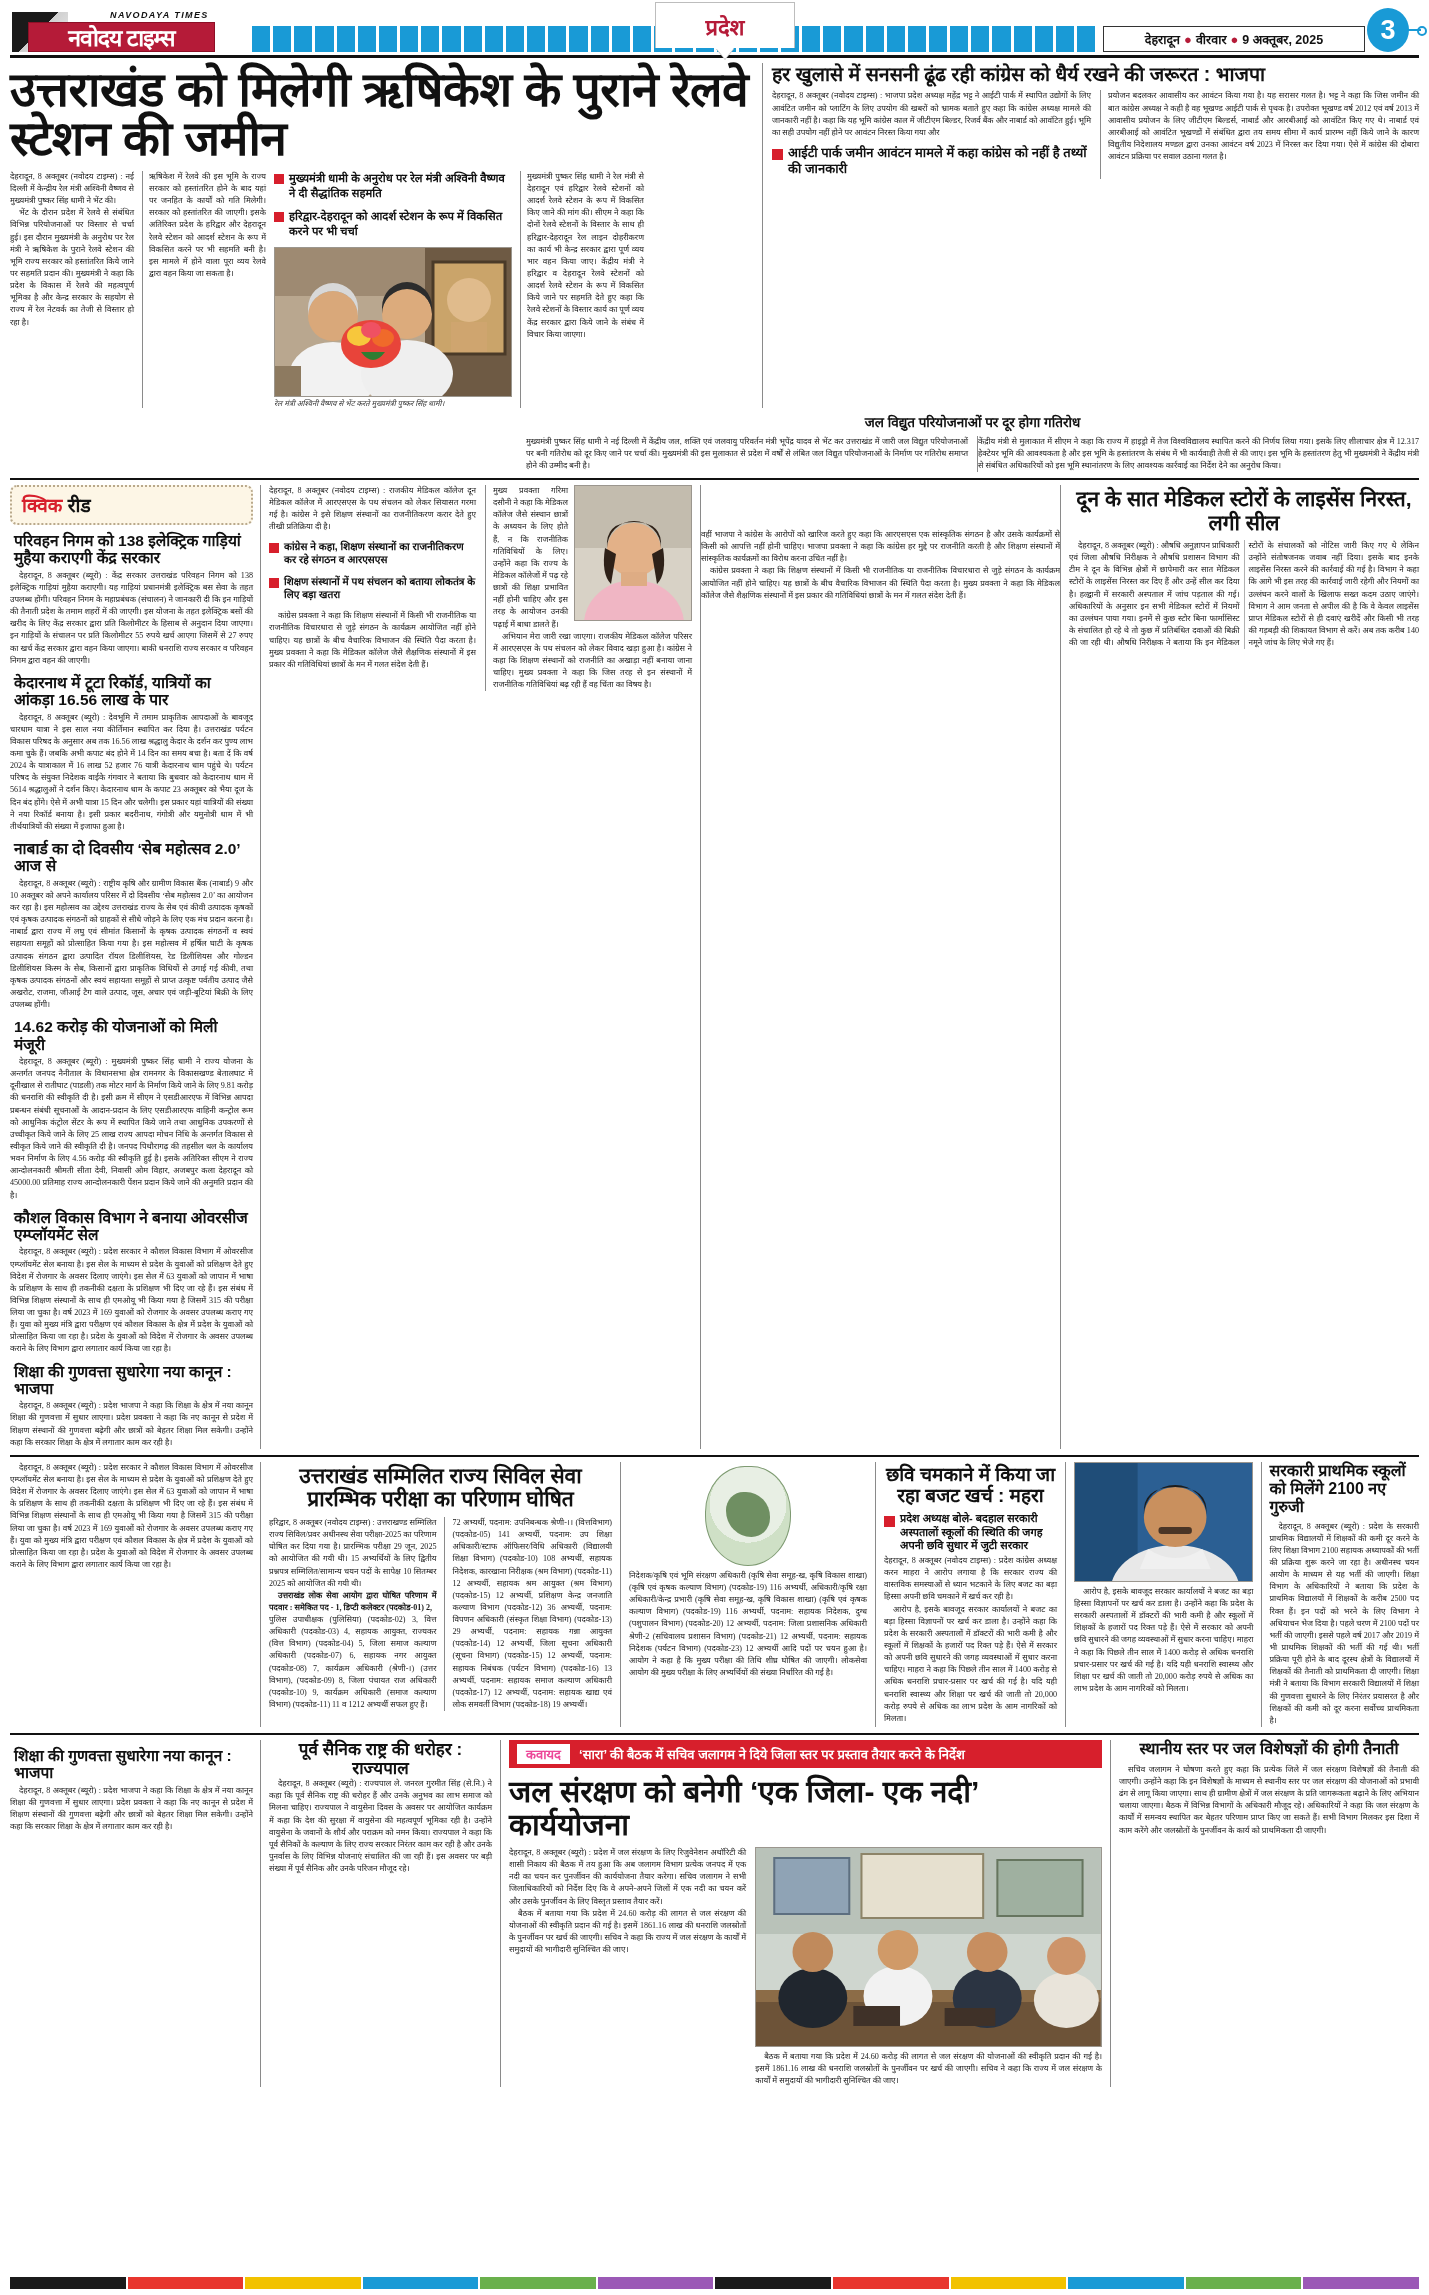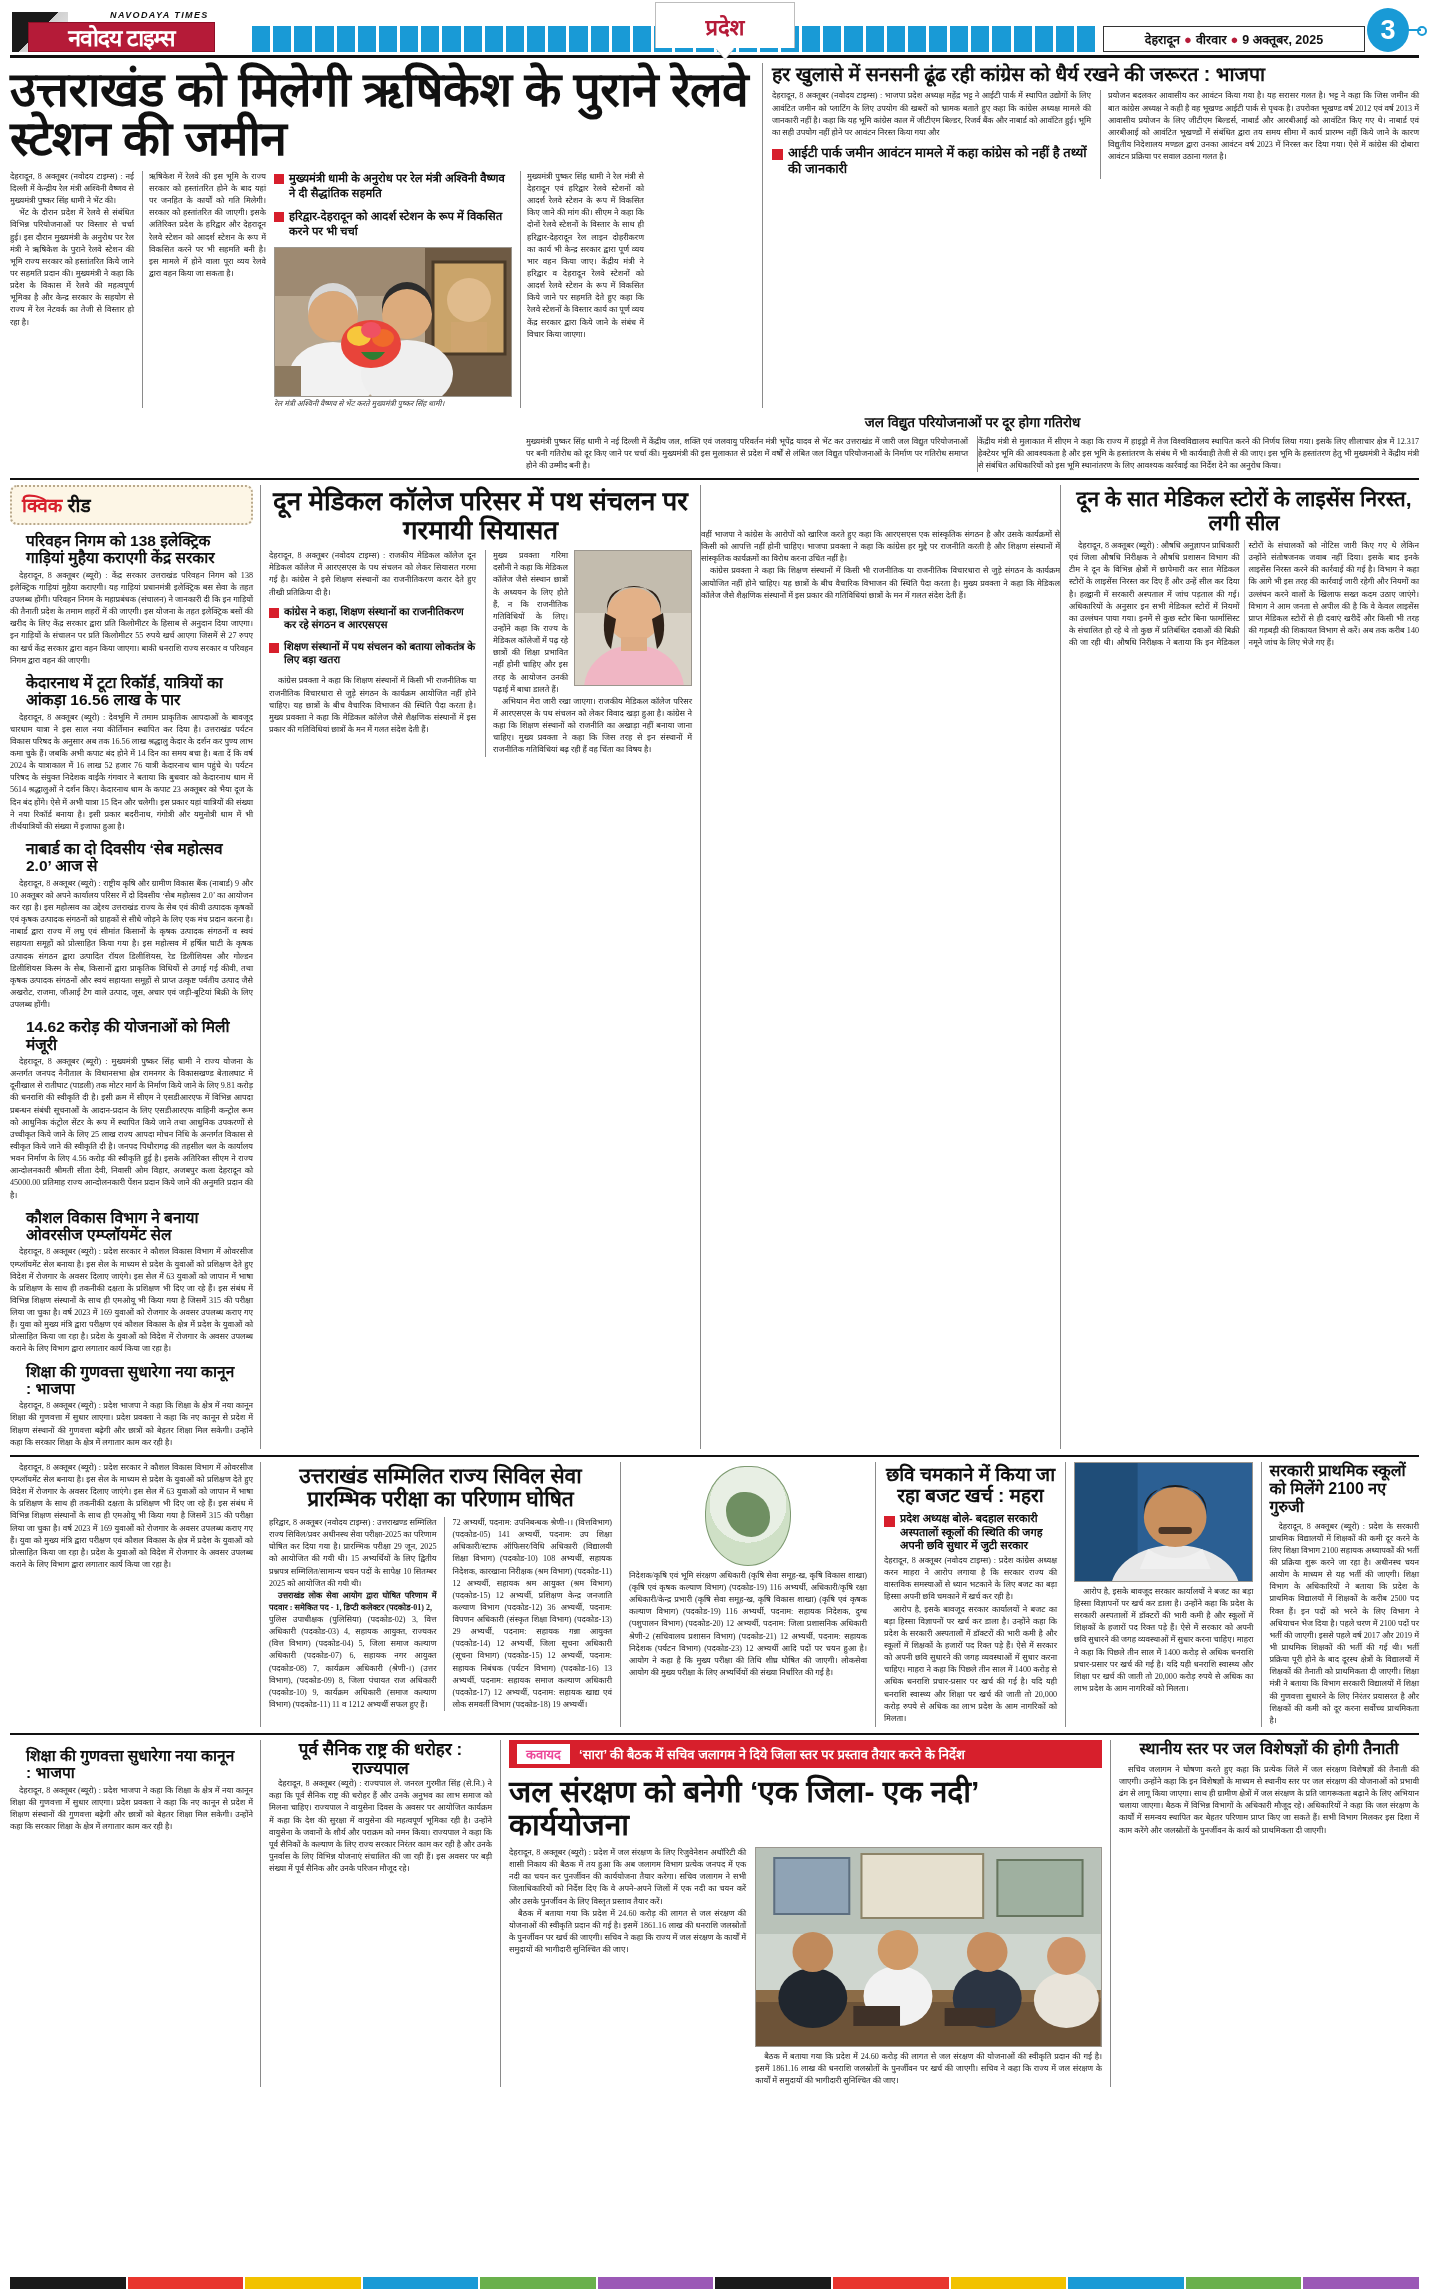--- a/index.html
+++ b/index.html
@@ -108,21 +108,21 @@
   .b2-b { width:440px; flex:0 0 440px; padding:0 8px; }
   .b2-c { width:360px; flex:0 0 360px; padding:0 0; }
   .b2-d { width:349px; flex:1 1 auto; padding-left:8px; }
 
   .quickread {
     border:2px dotted #b9a98c; border-radius:7px; background:#fdf6e6;
     padding:5px 10px; margin-bottom:6px;
     font-family:"Liberation Sans","DejaVu Sans",sans-serif; font-weight:bold; font-size:19px;
   }
   .quickread .red { color:#d71f2c; }
-  .qr-head { font-size:15.5px; line-height:1.12; margin:7px 16px 3px; }
+  .qr-head { font-size:15.5px; line-height:1.12; margin:7px 4px 3px; }
 
   .mid-head { font-size:26px; line-height:1.1; text-align:center; margin:2px 0 6px; }
   .mid-head2 { font-size:21px; line-height:1.12; text-align:center; margin:2px 0 6px; }
 
   .bullets-box { border:0; }
   .bullets-box .bullet-tx { font-size:10.3px; }
 
   .portrait { width:118px;height:136px; float:right; margin:0 0 4px 6px; }
 
   
@@ -341,21 +341,20 @@
       <div class="body-txt p">देहरादून, 8 अक्तूबर (ब्यूरो) : मुख्यमंत्री पुष्कर सिंह धामी ने राज्य योजना के अन्तर्गत जनपद नैनीताल के विधानसभा क्षेत्र रामनगर के विकासखण्ड बेतालघाट में दूनीखाल से रातीघाट (पाडली) तक मोटर मार्ग के निर्माण किये जाने के लिए 9.81 करोड़ की धनराशि की स्वीकृति दी है। इसी क्रम में सीएम ने एसडीआरएफ में विभिन्न आपदा प्रबन्धन संबंधी सूचनाओं के आदान-प्रदान के लिए एसडीआरएफ वाहिनी कन्ट्रोल रूम को आधुनिक कंट्रोल सेंटर के रूप में स्थापित किये जाने तथा आधुनिक उपकरणों से उच्चीकृत किये जाने के लिए 25 लाख राज्य आपदा मोचन निधि के अन्तर्गत विकास से स्वीकृत किये जाने की स्वीकृति दी है। जनपद पिथौरागढ़ की तहसील थल के कार्यालय भवन निर्माण के लिए 4.56 करोड़ की स्वीकृति हुई है। इसके अतिरिक्त सीएम ने राज्य आन्दोलनकारी श्रीमती सीता देवी, निवासी ओम विहार, अजबपुर कला देहरादून को 45000.00 प्रतिमाह राज्य आन्दोलनकारी पेंशन प्रदान किये जाने की अनुमति प्रदान की है।</div>
 
       <div class="hl qr-head">कौशल विकास विभाग ने बनाया ओवरसीज एम्प्लॉयमेंट सेल</div>
       <div class="body-txt p">देहरादून, 8 अक्तूबर (ब्यूरो) : प्रदेश सरकार ने कौशल विकास विभाग में ओवरसीज एम्प्लॉयमेंट सेल बनाया है। इस सेल के माध्यम से प्रदेश के युवाओं को प्रशिक्षण देते हुए विदेश में रोजगार के अवसर दिलाए जाएंगे। इस सेल में 63 युवाओं को जापान में भाषा के प्रशिक्षण के साथ ही तकनीकी दक्षता के प्रशिक्षण भी दिए जा रहे हैं। इस संबंध में विभिन्न शिक्षण संस्थानों के साथ ही एमओयू भी किया गया है जिसमें 315 की परीक्षा लिया जा चुका है। वर्ष 2023 में 169 युवाओं को रोजगार के अवसर उपलब्ध कराए गए हैं। युवा को मुख्य मंत्रि द्वारा परीक्षण एवं कौशल विकास के क्षेत्र में प्रदेश के युवाओं को प्रोत्साहित किया जा रहा है। प्रदेश के युवाओं को विदेश में रोजगार के अवसर उपलब्ध कराने के लिए विभाग द्वारा लगातार कार्य किया जा रहा है।</div>
 
       <div class="hl qr-head">शिक्षा की गुणवत्ता सुधारेगा नया कानून : भाजपा</div>
       <div class="body-txt p">देहरादून, 8 अक्तूबर (ब्यूरो) : प्रदेश भाजपा ने कहा कि शिक्षा के क्षेत्र में नया कानून शिक्षा की गुणवत्ता में सुधार लाएगा। प्रदेश प्रवक्ता ने कहा कि नए कानून से प्रदेश में शिक्षण संस्थानों की गुणवत्ता बढ़ेगी और छात्रों को बेहतर शिक्षा मिल सकेगी। उन्होंने कहा कि सरकार शिक्षा के क्षेत्र में लगातार काम कर रही है।</div>
     </div>
 
     <div class="b2-b col-rule">
-      <div class="hl mid-head">दून मेडिकल कॉलेज परिसर में पथ संचलन पर गरमायी सियासत</div>
       <div style="display:flex;gap:9px">
         <div style="flex:1 1 50%">
           <div class="body-txt">देहरादून, 8 अक्तूबर (नवोदय टाइम्स) : राजकीय मेडिकल कॉलेज दून मेडिकल कॉलेज में आरएसएस के पथ संचलन को लेकर सियासत गरमा गई है। कांग्रेस ने इसे शिक्षण संस्थानों का राजनीतिकरण करार देते हुए तीखी प्रतिक्रिया दी है।</div>
           <div class="bullets-box" style="margin-top:6px">
             <div class="bullet-item">
               <div class="bullet-sq"></div>
               <div class="bullet-tx">कांग्रेस ने कहा, शिक्षण संस्थानों का राजनीतिकरण कर रहे संगठन व आरएसएस</div>
             </div>
             <div class="bullet-item">
               <div class="bullet-sq"></div>

